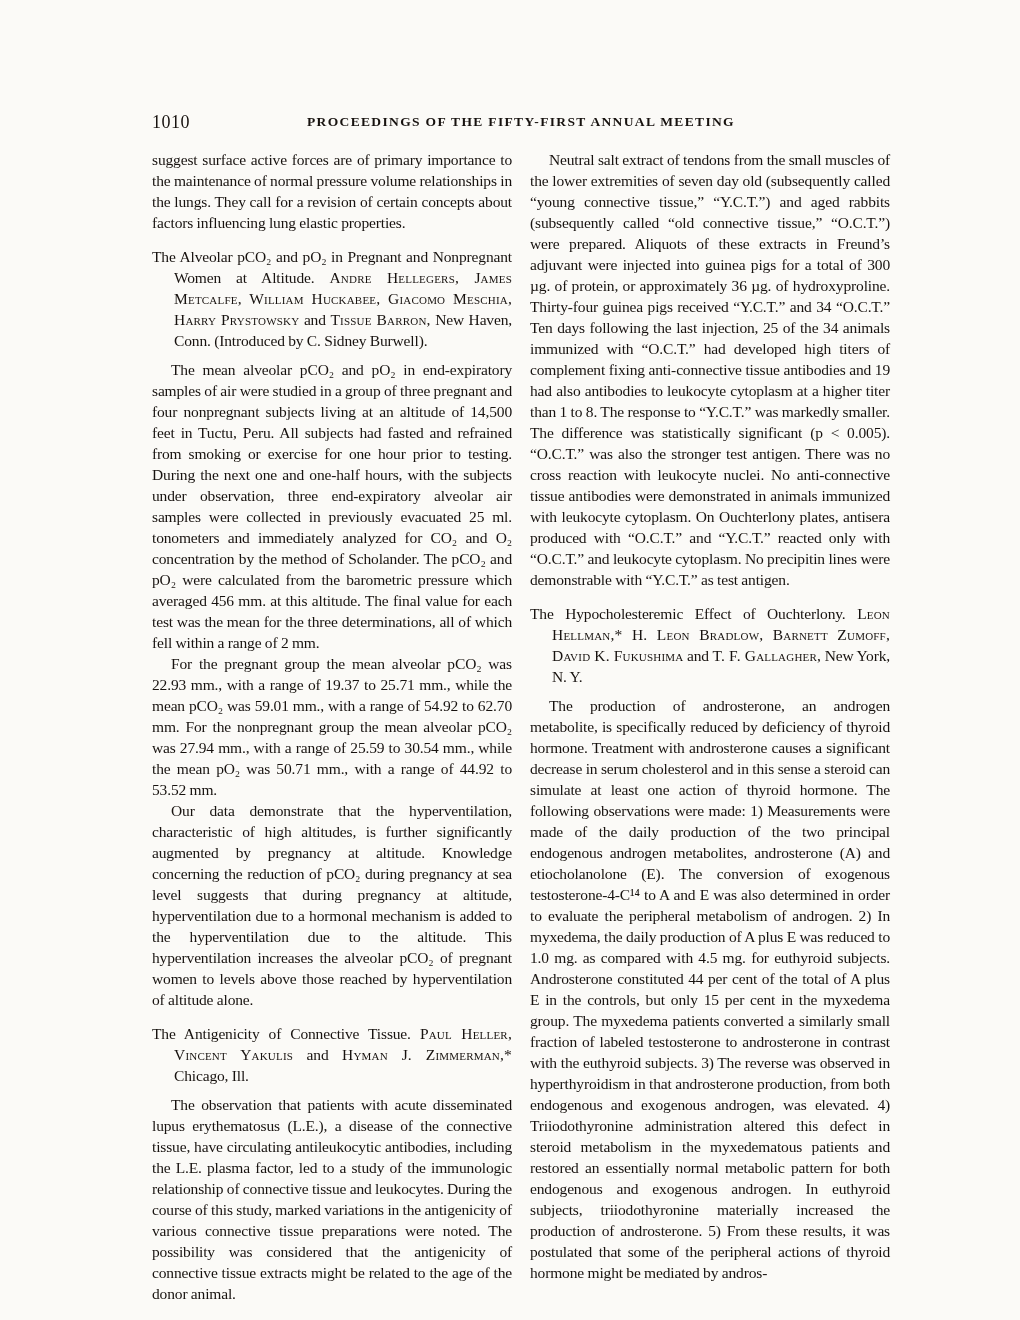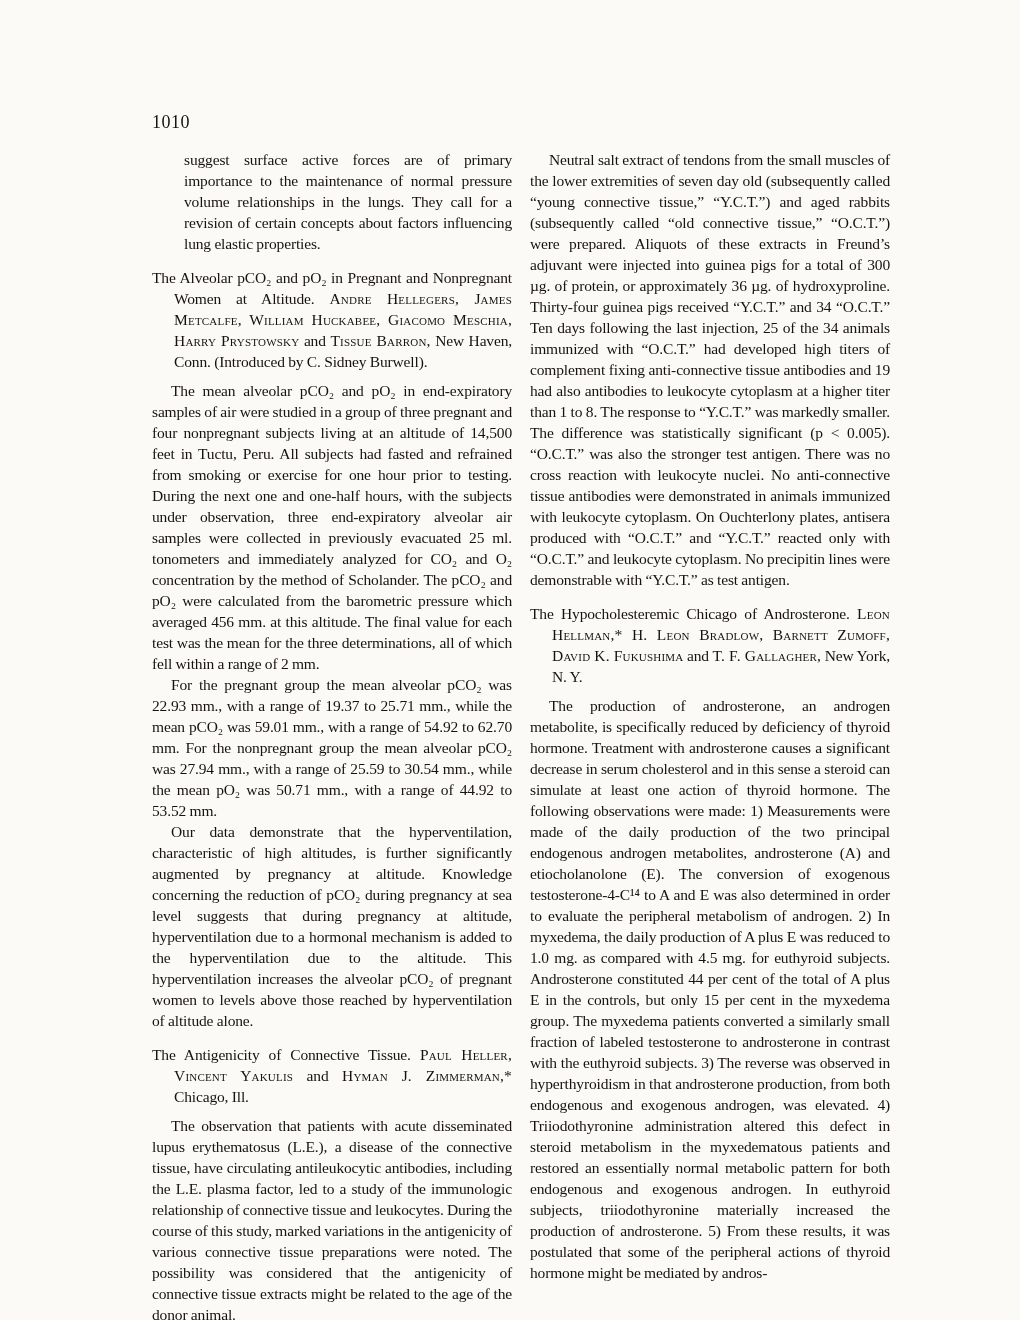--- a/index.html
+++ b/index.html
@@ -50,21 +50,20 @@
     text-align: justify;
     letter-spacing: -0.15px;
     word-spacing: -0.3px;
   }
   .para {
     margin: 0;
     text-indent: 19px;
   }
   .para.no-indent {
     text-indent: 0;
-    margin-left: 32px;
   }
   .abstract-heading {
     margin: 13px 0 8px 0;
     padding-left: 22px;
     text-indent: -22px;
   }
   .seg-title {
   }
   .seg-authors {
     font-variant: small-caps;
@@ -74,20 +73,21 @@
     font-style: normal;
   }
 </style>
 </head>
 <body>
 
 <div class="sheet">
 
   <div class="page-header">
     <span class="page-number">1010</span>
+    <div class="running-head">PROCEEDINGS OF THE FIFTY-FIRST ANNUAL MEETING</div>
   </div>
 
   <div class="columns">
 
     <div class="col">
       <p class="para no-indent">suggest surface active forces are of primary importance to the maintenance of normal pressure volume relationships in the lungs. They call for a revision of certain concepts about factors influencing lung elastic properties.</p>
 
       <div class="abstract-heading"><span class="seg-title">The Alveolar pCO₂ and pO₂ in Pregnant and Nonpregnant Women at Altitude.</span>
         <span class="seg-authors">Andre Hellegers, James Metcalfe, William Huckabee, Giacomo Meschia, Harry Prystowsky</span>
         <span class="seg-plain">and</span>
@@ -103,21 +103,21 @@
         <span class="seg-plain">and</span>
         <span class="seg-authors">Hyman J. Zimmerman,*</span>
         <span class="seg-plain">Chicago, Ill.</span></div>
 
       <p class="para">The observation that patients with acute disseminated lupus erythematosus (L.E.), a disease of the connective tissue, have circulating antileukocytic antibodies, including the L.E. plasma factor, led to a study of the immunologic relationship of connective tissue and leukocytes. During the course of this study, marked variations in the antigenicity of various connective tissue preparations were noted. The possibility was considered that the antigenicity of connective tissue extracts might be related to the age of the donor animal.</p>
     </div>
 
     <div class="col">
       <p class="para">Neutral salt extract of tendons from the small muscles of the lower extremities of seven day old (subsequently called “young connective tissue,” “Y.C.T.”) and aged rabbits (subsequently called “old connective tissue,” “O.C.T.”) were prepared. Aliquots of these extracts in Freund’s adjuvant were injected into guinea pigs for a total of 300 µg. of protein, or approximately 36 µg. of hydroxyproline. Thirty-four guinea pigs received “Y.C.T.” and 34 “O.C.T.” Ten days following the last injection, 25 of the 34 animals immunized with “O.C.T.” had developed high titers of complement fixing anti-connective tissue antibodies and 19 had also antibodies to leukocyte cytoplasm at a higher titer than 1 to 8. The response to “Y.C.T.” was markedly smaller. The difference was statistically significant (p &lt; 0.005). “O.C.T.” was also the stronger test antigen. There was no cross reaction with leukocyte nuclei. No anti-connective tissue antibodies were demonstrated in animals immunized with leukocyte cytoplasm. On Ouchterlony plates, antisera produced with “O.C.T.” and “Y.C.T.” reacted only with “O.C.T.” and leukocyte cytoplasm. No precipitin lines were demonstrable with “Y.C.T.” as test antigen.</p>
 
-      <div class="abstract-heading"><span class="seg-title">The Hypocholesteremic Chicago of Androsterone.</span>
+      <div class="abstract-heading"><span class="seg-title">The Hypocholesteremic Effect of Ouchterlony.</span>
         <span class="seg-authors">Leon Hellman,* H. Leon Bradlow, Barnett Zumoff, David K. Fukushima</span>
         <span class="seg-plain">and</span>
         <span class="seg-authors">T. F. Gallagher,</span>
         <span class="seg-plain">New York, N. Y.</span></div>
 
       <p class="para">The production of androsterone, an androgen metabolite, is specifically reduced by deficiency of thyroid hormone. Treatment with androsterone causes a significant decrease in serum cholesterol and in this sense a steroid can simulate at least one action of thyroid hormone. The following observations were made: 1) Measurements were made of the daily production of the two principal endogenous androgen metabolites, androsterone (A) and etiocholanolone (E). The conversion of exogenous testosterone-4-C¹⁴ to A and E was also determined in order to evaluate the peripheral metabolism of androgen. 2) In myxedema, the daily production of A plus E was reduced to 1.0 mg. as compared with 4.5 mg. for euthyroid subjects. Androsterone constituted 44 per cent of the total of A plus E in the controls, but only 15 per cent in the myxedema group. The myxedema patients converted a similarly small fraction of labeled testosterone to androsterone in contrast with the euthyroid subjects. 3) The reverse was observed in hyperthyroidism in that androsterone production, from both endogenous and exogenous androgen, was elevated. 4) Triiodothyronine administration altered this defect in steroid metabolism in the myxedematous patients and restored an essentially normal metabolic pattern for both endogenous and exogenous androgen. In euthyroid subjects, triiodothyronine materially increased the production of androsterone. 5) From these results, it was postulated that some of the peripheral actions of thyroid hormone might be mediated by andros-</p>
     </div>
 
   </div>
 </div>

